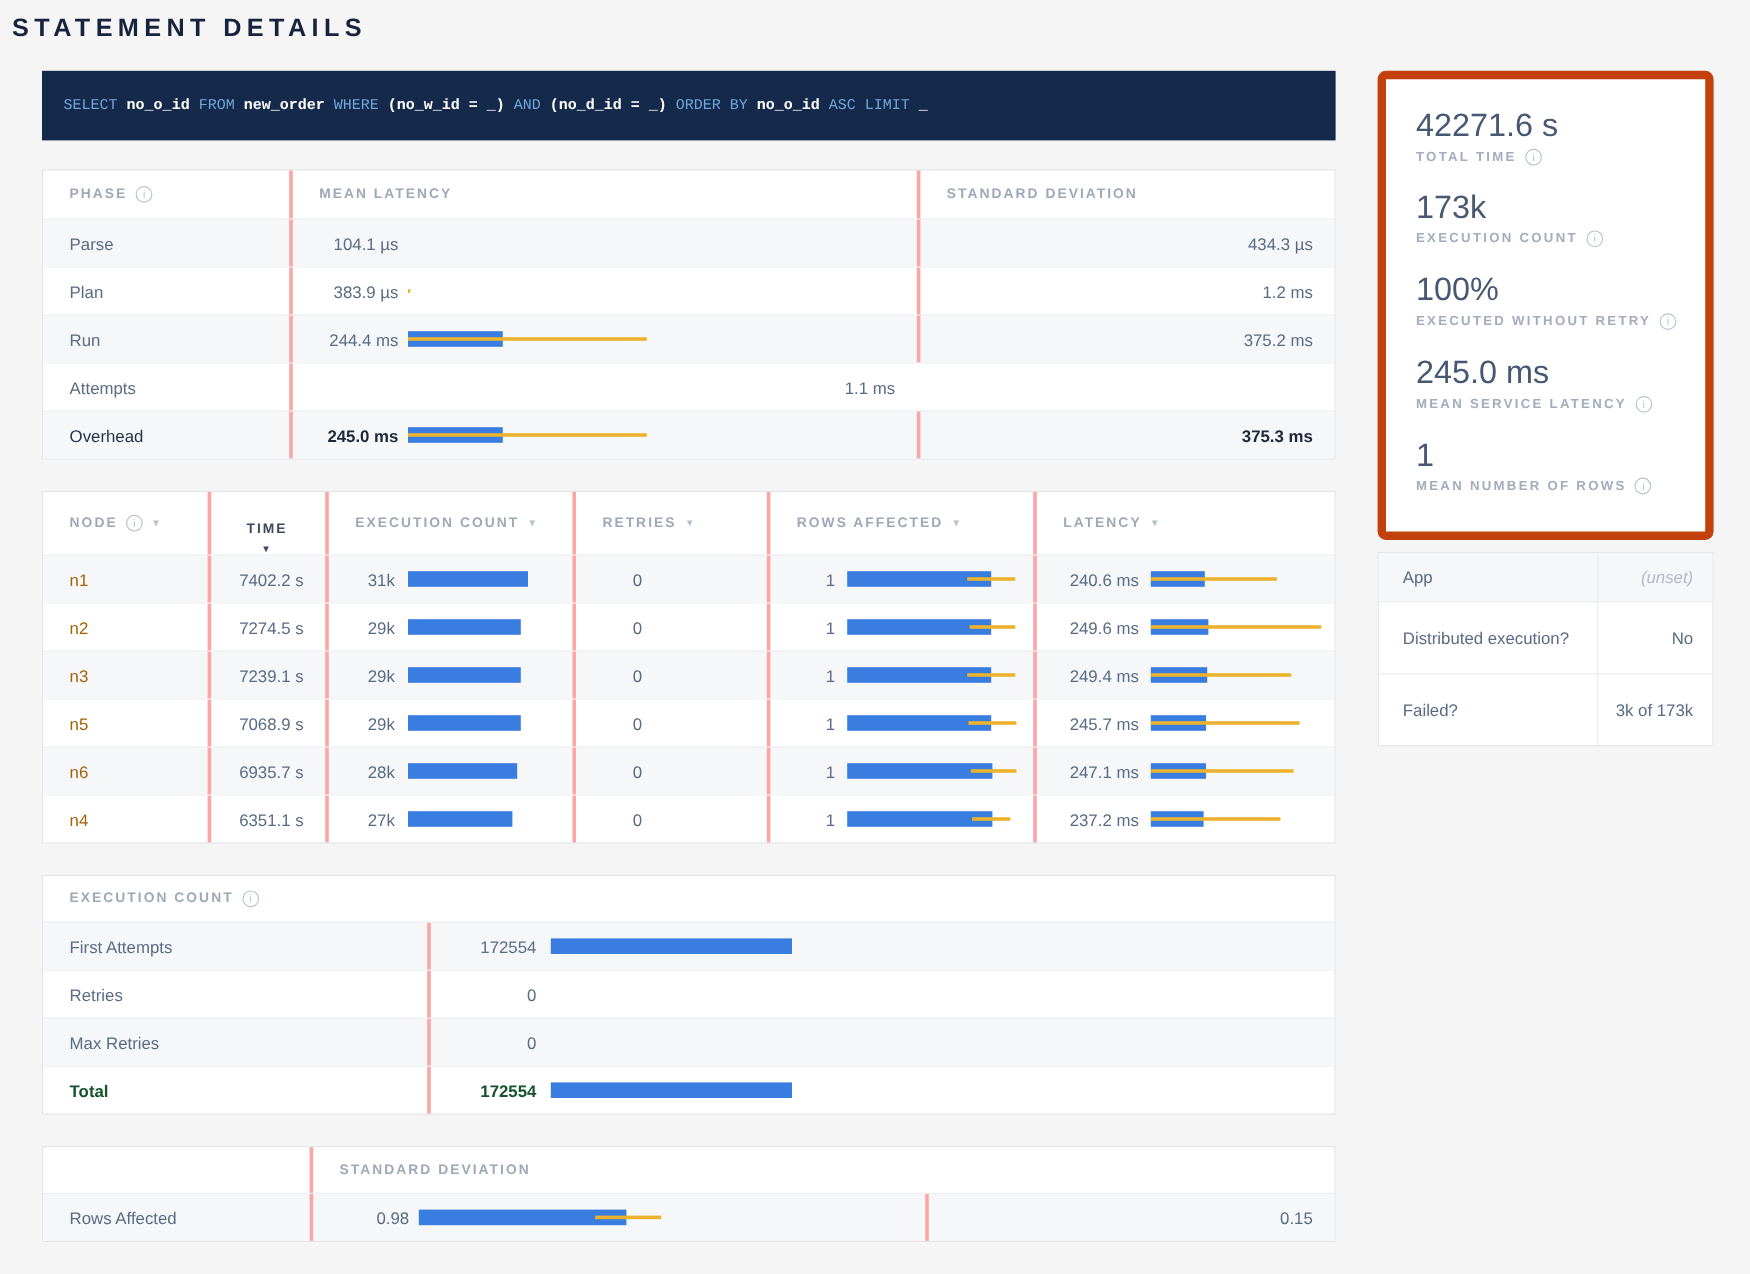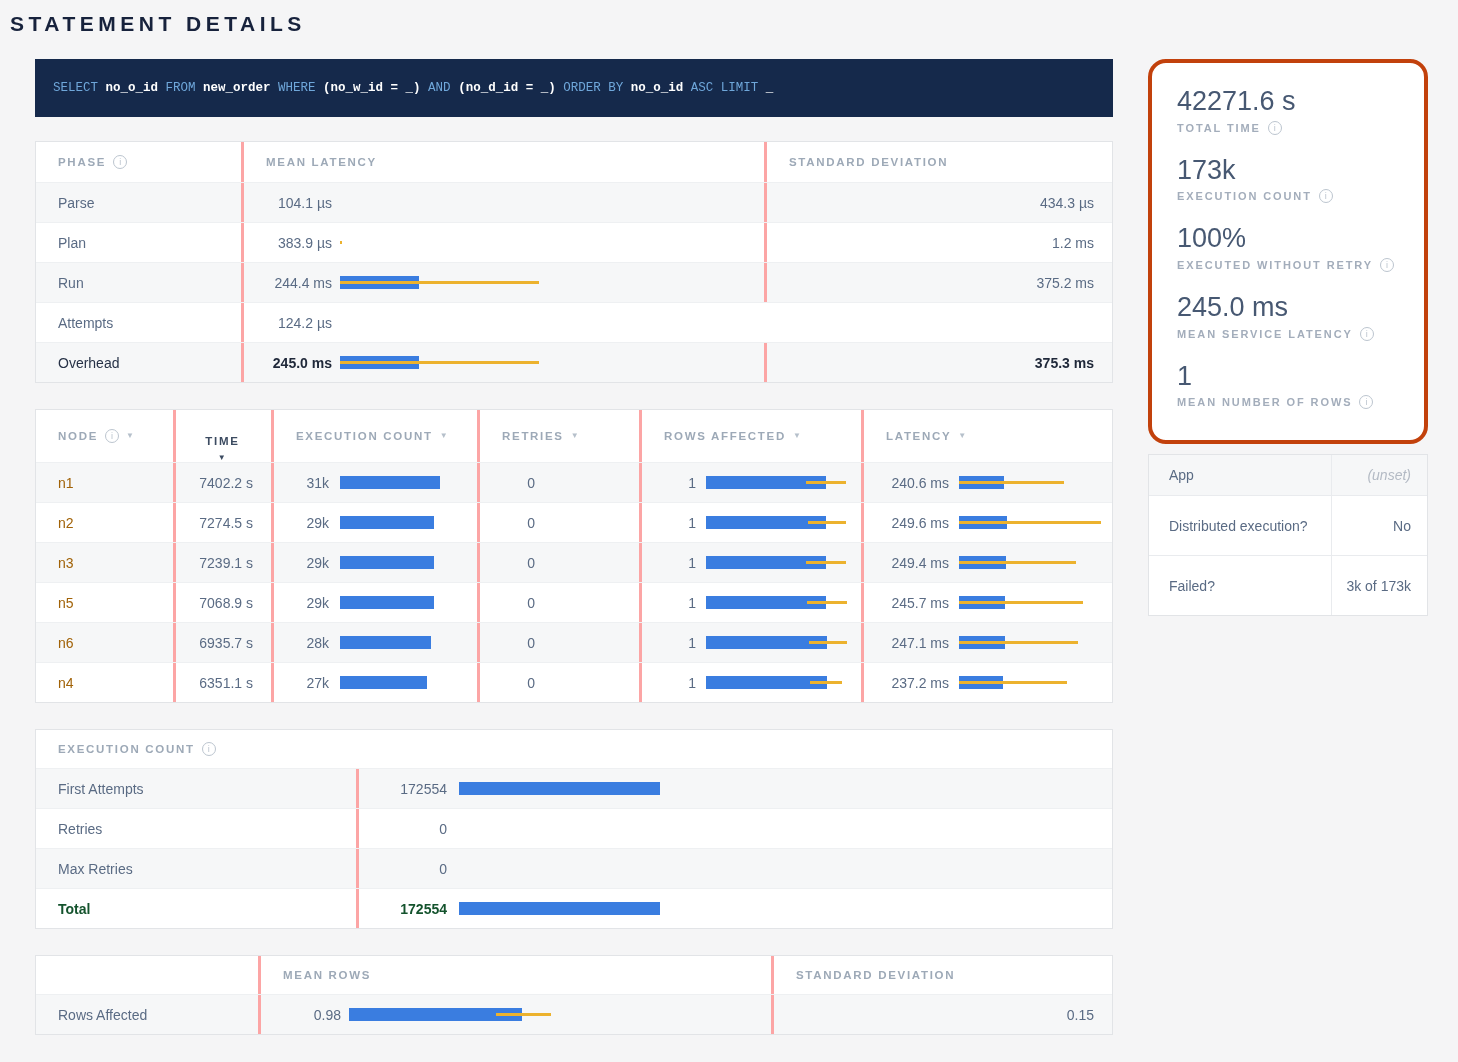--- a/index.html
+++ b/index.html
@@ -76,21 +76,21 @@
 
   .info-icon {
     width: 14px; height: 14px; border: 1px solid #bcc5cf; border-radius: 50%;
     color: #bcc5cf; font-size: 9px; font-weight: 400; letter-spacing: 0;
     display: inline-flex; align-items: center; justify-content: center;
     flex: 0 0 auto; font-style: normal; cursor: default;
   }
 
   
   .stats-card {
-    background: #fff; border: 4px solid #c2410c; border-radius: 18px;
+    background: #fff; border: 7px solid #c2410c; border-radius: 7px;
     padding: 24px 24px 10px 25px; min-height: 371px;
   }
   .stat { margin-bottom: 21px; }
   .stat-value { font-size: 27px; color: #475872; line-height: 1.1; }
   .stat-label {
     margin-top: 4px; font-size: 11px; letter-spacing: 1.9px;
     color: #a3adbb; font-weight: 700; display: flex; align-items: center; gap: 7px;
   }
   .app-tbl { margin-top: 10px; background: #fff; border: 1px solid #e2e4e7; }
   .app-row {
@@ -171,23 +171,22 @@
               </div>
             </div>
             <div class="cell right">
               <span class="std-val">375.2 ms</span>
             </div>
           </div>
           <div class="t-row g-phase">
             <div class="cell">
               <span class="label">Attempts</span>
             </div>
-            <div class="cell">
-              <span class="val">124.2 µs</span>
-              <div class="bar"></div>
+            <div class="cell right">
+              <span class="std-val">1.1 ms</span>
             </div>
           </div>
           <div class="t-row g-phase shade overall-row">
             <div class="cell">
               <span class="label">Overhead</span>
             </div>
             <div class="cell">
               <span class="val">245.0 ms</span>
               <div class="bar">
                 <div class="b" style="width: 79px;"></div>
@@ -466,23 +465,20 @@
                 <div class="b" style="width: 201px;"></div>
               </div>
             </div>
           </div>
         </div>
     </div>
 
     <div class="tbl" id="rows-table">
       <div class="t-head g-rows" style="min-height:38px;">
         <div class="hcell"></div>
-        <div class="hcell">
-          <span>MEAN ROWS</span>
-        </div>
         <div class="hcell">
           <span>STANDARD DEVIATION</span>
         </div>
       </div>
       <div id="rows-body">
           <div class="t-row g-rows shade">
             <div class="cell">
               <span class="label">Rows Affected</span>
             </div>
             <div class="cell">

